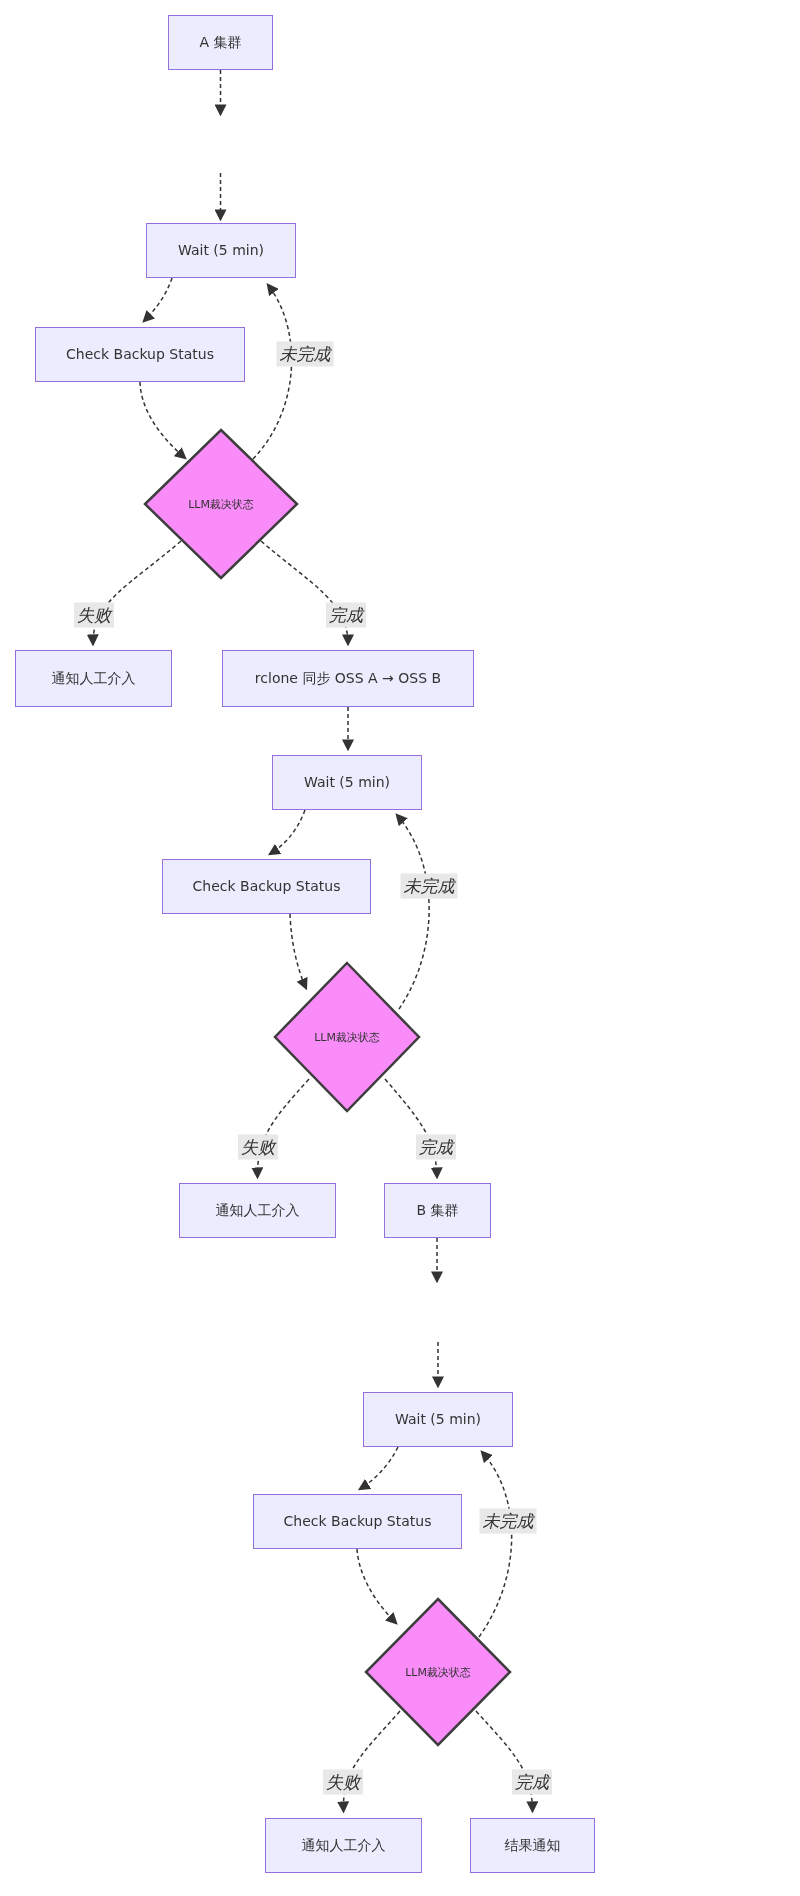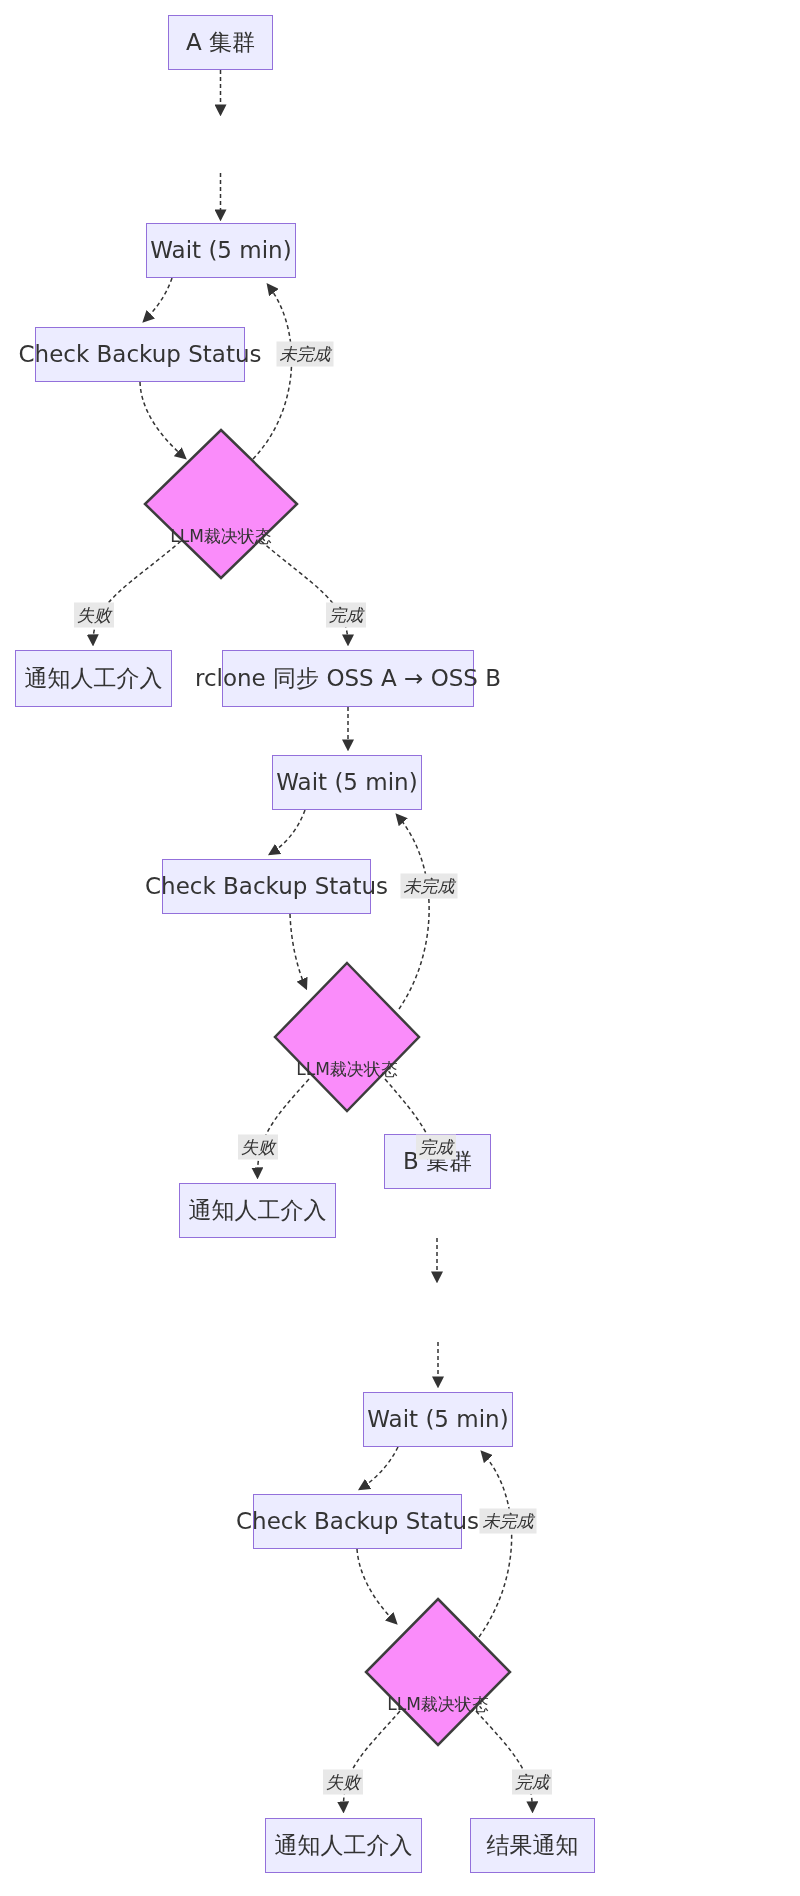--- a/index.html
+++ b/index.html
@@ -11,26 +11,26 @@
     overflow:hidden;
     background:#ffffff;
   }
   .edges-layer { position:absolute; left:0; top:0; }
   .edge { fill:none; stroke:#333333; stroke-width:1.5; stroke-dasharray:4 3; }
   .decision-shape { stroke:#3d3d3d; stroke-width:2.5; }
   .node {
     position:absolute; box-sizing:border-box;
     background:#ECECFF; border:1.5px solid #9370DB;
     display:flex; align-items:center; justify-content:center;
-    font-size:23px; line-height:1.2; text-align:center;
+    font-size:14px; line-height:1.2; text-align:center;
     white-space:nowrap;
   }
   .decision-label {
     position:absolute; transform:translate(-50%,-50%);
-    font-size:17px; white-space:nowrap;margin-top:32px;
+    font-size:11px; white-space:nowrap;
   }
   .edge-label {
     position:absolute; transform:translate(-50%,-50%);
     background:#e8e8e8; padding:1px 3px;
     font-size:17px; white-space:nowrap;font-style:italic;
   }
 </style>
 </head>
 <body>
 
@@ -70,21 +70,21 @@
   </svg>
 
   <div class="node" style="left:168px;top:15px;width:105px;height:55px">A 集群</div>
   <div class="node" style="left:146px;top:223px;width:150px;height:55px">Wait (5 min)</div>
   <div class="node" style="left:35px;top:327px;width:210px;height:55px">Check Backup Status</div>
   <div class="node" style="left:15px;top:650px;width:157px;height:57px">通知人工介入</div>
   <div class="node" style="left:222px;top:650px;width:252px;height:57px">rclone 同步 OSS A → OSS B</div>
   <div class="node" style="left:272px;top:755px;width:150px;height:55px">Wait (5 min)</div>
   <div class="node" style="left:162px;top:859px;width:209px;height:55px">Check Backup Status</div>
   <div class="node" style="left:179px;top:1183px;width:157px;height:55px">通知人工介入</div>
-  <div class="node" style="left:384px;top:1134px;width:107px;height:55px">B 集群</div>
+  <div class="node" style="left:384px;top:1183px;width:107px;height:55px">B 集群</div>
   <div class="node" style="left:363px;top:1392px;width:150px;height:55px">Wait (5 min)</div>
   <div class="node" style="left:253px;top:1494px;width:209px;height:55px">Check Backup Status</div>
   <div class="node" style="left:265px;top:1818px;width:157px;height:55px">通知人工介入</div>
   <div class="node" style="left:470px;top:1818px;width:125px;height:55px">结果通知</div>
 
   <div class="decision-label" style="left:221px;top:504px">LLM裁决状态</div>
   <div class="decision-label" style="left:347px;top:1037px">LLM裁决状态</div>
   <div class="decision-label" style="left:438px;top:1672px">LLM裁决状态</div>
 
   <div class="edge-label" style="left:305px;top:354px">未完成</div>

